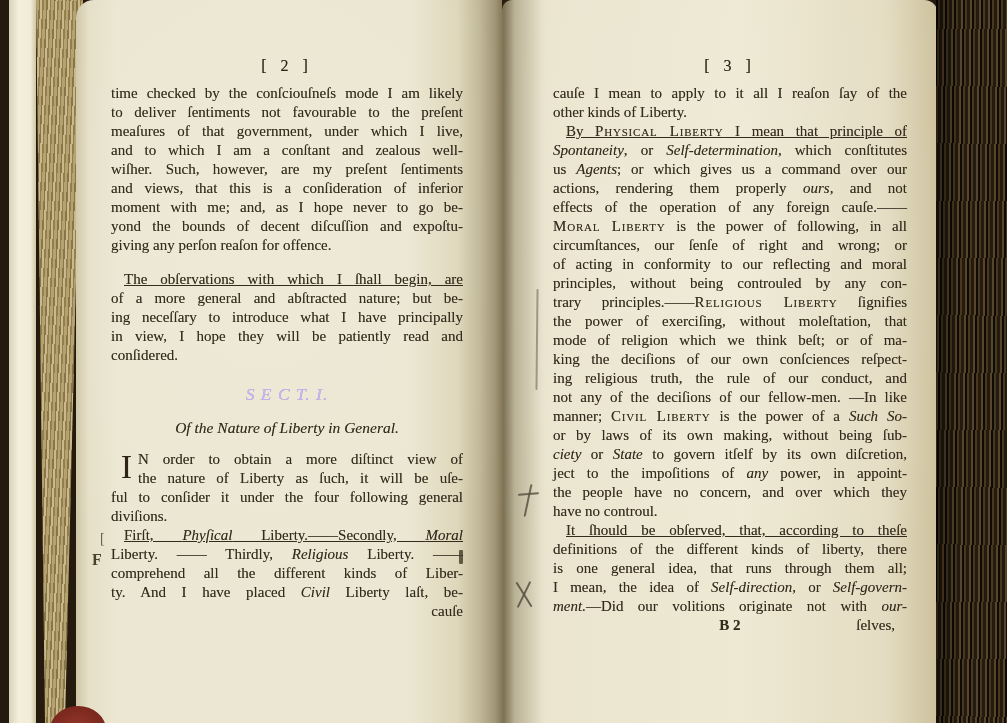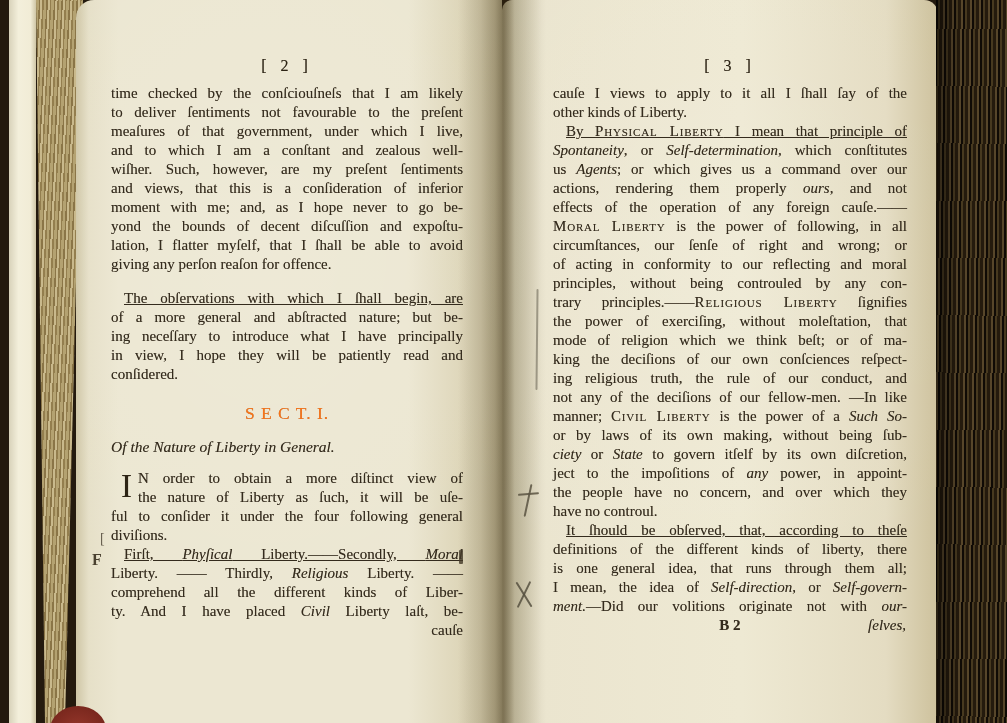--- a/index.html
+++ b/index.html
@@ -33,28 +33,28 @@
     text-shadow:0 0 .5px rgba(52,43,29,.45);}
   .text-left{left:111px;width:352px;}
   .text-right{left:553px;width:354px;}
   .pagenum{text-align:center;font-size:16px;letter-spacing:5px;margin-bottom:9px;color:#2d2415;}
   .ln{text-align:justify;text-align-last:justify;}
   .ln.last{text-align-last:left;}
   .ind1{text-indent:13px;text-decoration:underline;}
   .ind2{padding-left:27px;}
   .it{font-style:italic;}
   .sc{font-variant:small-caps;letter-spacing:.8px;}
-  .sect-heading{text-align:center;font-size:17.5px;letter-spacing:1px;color:#f97316;}
-  .sect-subheading{font-style:italic;font-size:15.5px;}
+  .sect-heading{text-align:center;font-size:17.5px;letter-spacing:1px;color:#c4b5fd;font-style:italic;}
+  .sect-subheading{text-align:center;font-style:italic;font-size:15.5px;}
   .has-drop{position:relative;}
   .dropcap{position:absolute;left:10px;top:2px;font-size:33px;line-height:31px;color:#2d2415;}
   .catchline{text-align:right;}
   .sigline{position:relative;height:19px;}
   .sig-center{display:block;text-align:center;font-weight:bold;}
-  .sig-right{position:absolute;right:1px;top:0;font-style:italic;}
+  .sig-right{position:absolute;right:12px;top:0;}
 
   
   .mark{position:absolute;z-index:6;color:#4d4336;}
   .mark-bracket{left:100px;top:531px;font-size:14px;opacity:.85;}
   .mark-f{left:92px;top:551px;font-size:16px;font-weight:bold;color:#382f1f;opacity:.9;}
   .mark-tick{position:absolute;z-index:6;left:459px;top:550px;width:4px;height:14px;
     background:#443a28;opacity:.8;border-radius:1px;}
   .mark-vline{position:absolute;z-index:6;left:536px;top:289px;width:2px;height:101px;
     background:#85806f;opacity:.75;transform:rotate(.6deg);border-radius:1px;}
   .mark-plus{position:absolute;z-index:6;left:518px;top:484px;width:22px;height:34px;}
@@ -77,29 +77,28 @@
   <div class="page page-left"></div>
   <div class="page page-right"></div>
   <div class="gutter"></div>
   <div class="stack-right"></div>
   <div class="red-cover"></div>
 
   <div class="text-col text-left">
     <div class="pagenum">[ 2 ]</div>
     <div>
         <div class="para">
-          <div class="ln"><span class="">time checked by the conſciouſneſs that I am likely</span></div>
+          <div class="ln"><span class="">time checked by the conſciouſneſs mode I am likely</span></div>
           <div class="ln"><span class="">to deliver ſentiments not favourable to the preſent</span></div>
           <div class="ln"><span class="">meaſures of that government, under which I live,</span></div>
           <div class="ln"><span class="">and to which I am a conſtant and zealous well-</span></div>
           <div class="ln"><span class="">wiſher. Such, however, are my preſent ſentiments</span></div>
           <div class="ln"><span class="">and views, that this is a conſideration of inferior</span></div>
           <div class="ln"><span class="">moment with me; and, as I hope never to go be-</span></div>
           <div class="ln"><span class="">yond the bounds of decent diſcuſſion and expoſtu-</span></div>
-          <div class="ln"><span class="">lation, I flatter myſelf, that I ſhall be able to avoid</span></div>
           <div class="ln last"><span class="">giving any perſon reaſon for offence.</span></div>
         </div>
         <div class="para" style="margin-top: 15px;">
           <div class="ln ind1"><span class="">The obſervations with which I ſhall begin, are</span></div>
           <div class="ln"><span class="">of a more general and abſtracted nature; but be-</span></div>
           <div class="ln"><span class="">ing neceſſary to introduce what I have principally</span></div>
           <div class="ln"><span class="">in view, I hope they will be patiently read and</span></div>
           <div class="ln last"><span class="">conſidered.</span></div>
         </div>
         <div class="sect-heading" style="margin-top: 20px;">S E C T.  I.</div>
@@ -118,21 +117,21 @@
           <div class="ln"><span class="">ty. And I have placed </span><span class="it">Civil</span><span class=""> Liberty laſt, be-</span></div>
         </div>
       </div>
     <div class="catchline">cauſe</div>
   </div>
 
   <div class="text-col text-right">
     <div class="pagenum">[ 3 ]</div>
     <div>
         <div class="para">
-          <div class="ln"><span class="">cauſe I views to apply to it all I ſhall ſay of the</span></div>
+          <div class="ln"><span class="">cauſe I mean to apply to it all I reaſon ſay of the</span></div>
           <div class="ln last"><span class="">other kinds of Liberty.</span></div>
         </div>
         <div class="para">
           <div class="ln ind1"><span class="">By </span><span class="sc">Physical Liberty</span><span class=""> I mean that principle of</span></div>
           <div class="ln"><span class="it">Spontaneity</span><span class="">, or </span><span class="it">Self-determination</span><span class="">, which conſtitutes</span></div>
           <div class="ln"><span class="">us </span><span class="it">Agents</span><span class="">; or which gives us a command over our</span></div>
           <div class="ln"><span class="">actions, rendering them properly </span><span class="it">ours</span><span class="">, and not</span></div>
           <div class="ln"><span class="">effects of the operation of any foreign cauſe.——</span></div>
           <div class="ln"><span class="sc">Moral Liberty</span><span class=""> is the power of following, in all</span></div>
           <div class="ln"><span class="">circumſtances, our ſenſe of right and wrong; or</span></div>

